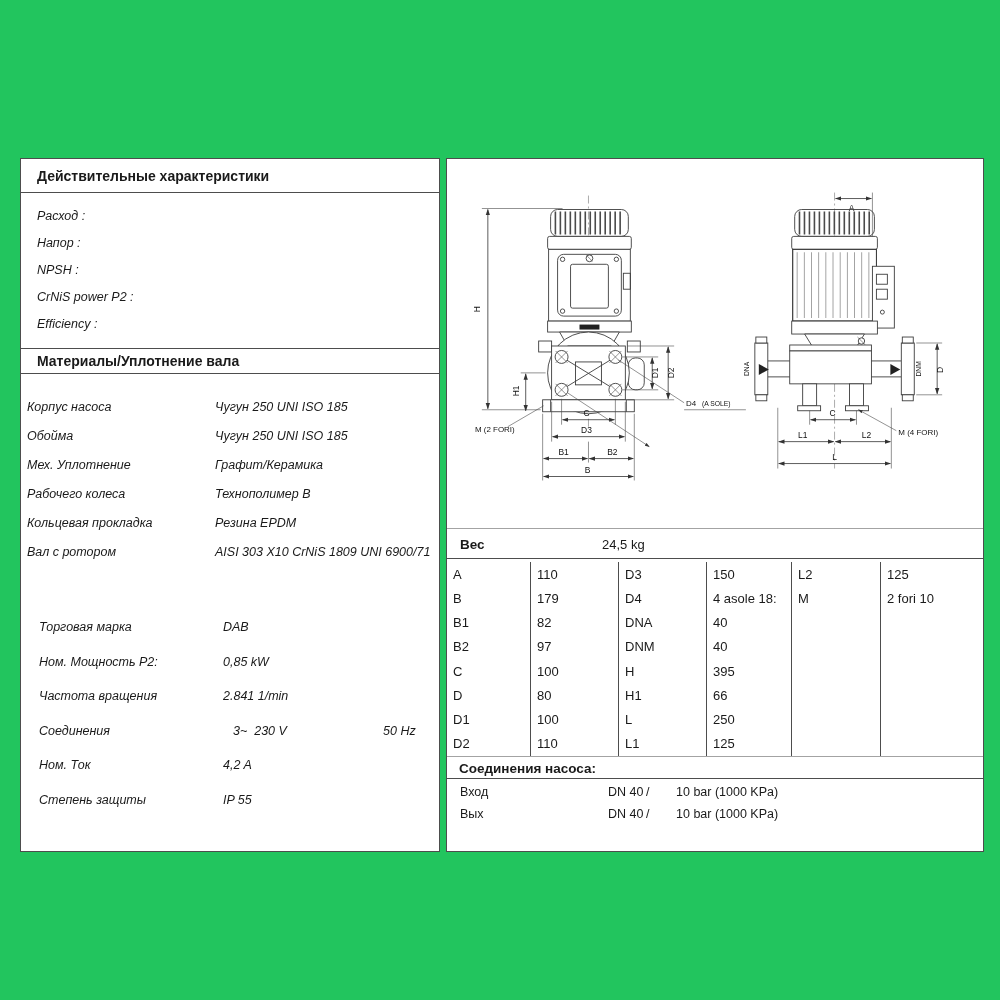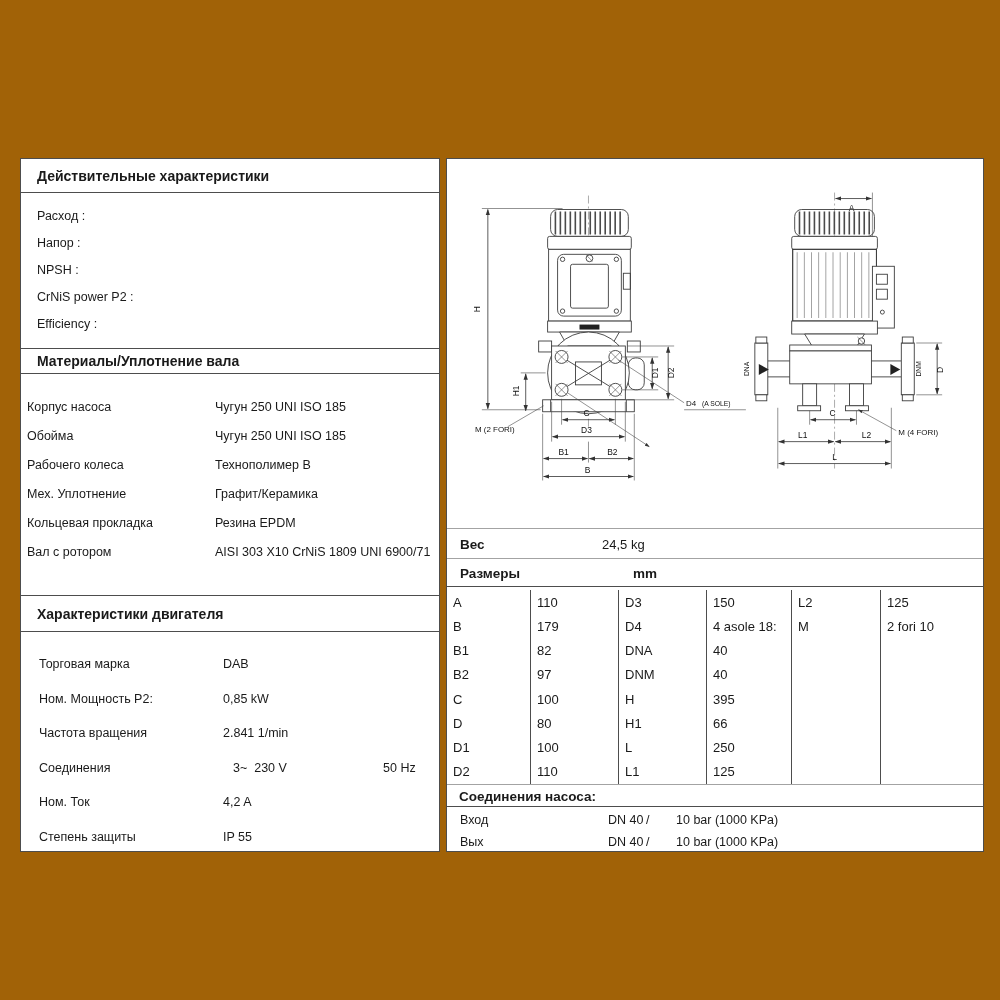--- a/index.html
+++ b/index.html
@@ -1,26 +1,26 @@
 <!DOCTYPE html>
 <html><head>
 <meta charset="utf-8">
 <style>
   * { margin:0; padding:0; box-sizing:border-box; }
   html,body { width:1000px; height:1000px; background:#ffffff;
     font-family:"Liberation Sans", sans-serif; color:#1a1a1a; }
-  .page { position:relative; width:1000px; height:1000px; background:#a16207; overflow:hidden; }
+  .page { position:relative; width:1000px; height:1000px; background:#22c55e; overflow:hidden; }
 
   .panel { position:absolute; border:1px solid #4d4d4d; background:#fff; }
   #left-panel  { left:20px;  top:158px; width:420px; height:694px; }
   #right-panel { left:446px; top:158px; width:538px; height:694px; }
 
   .sec-h { border-bottom:1px solid #4d4d4d; font-weight:bold; font-size:14px; display:flex; align-items:center; padding-left:16px; }
   .sec-h.bt { border-top:1px solid #4d4d4d; }
-  .sec-body { position:relative; }
+  .sec-body { position:relative;font-style:italic; }
   .prow { position:relative; }
   .lbl,.val,.xval { position:absolute; font-size:12.5px; top:50%; transform:translateY(-50%); white-space:pre; }
 
   
   .rp-row { position:relative; border-top:1px solid #a3a3a3; }
   .rp-row .b { font-weight:bold; font-size:13.5px; }
   .rp-row span { position:absolute; top:50%; transform:translateY(-50%); font-size:13px; white-space:pre; }
 
   .dims-grid { display:grid; grid-template-columns:84px 88px 88px 85px 89px 104px;
     grid-template-rows:repeat(8, 1fr); height:198px; border-top:1px solid #4d4d4d; padding-top:3px; }
@@ -75,40 +75,37 @@
     <div class="sec-body" style="height:221px; padding-top:18px">
       <div class="prow" style="height:29px">
           <span class="lbl" style="left:6px">Корпус насоса</span>
           <span class="val" style="left:194px">Чугун 250 UNI ISO 185</span>
         </div>
       <div class="prow" style="height:29px">
           <span class="lbl" style="left:6px">Обойма</span>
           <span class="val" style="left:194px">Чугун 250 UNI ISO 185</span>
         </div>
       <div class="prow" style="height:29px">
+          <span class="lbl" style="left:6px">Мех. Уплотнение</span>
+          <span class="val" style="left:194px">Графит/Керамика</span>
+        </div>
+      <div class="prow" style="height:29px">
           <span class="lbl" style="left:6px">Рабочего колеса</span>
           <span class="val" style="left:194px">Технополимер B</span>
         </div>
       <div class="prow" style="height:29px">
-          <span class="lbl" style="left:6px">Мех. Уплотнение</span>
-          <span class="val" style="left:194px">Графит/Керамика</span>
-        </div>
-      <div class="prow" style="height:29px">
           <span class="lbl" style="left:6px">Кольцевая прокладка</span>
           <span class="val" style="left:194px">Резина EPDM</span>
         </div>
       <div class="prow" style="height:29px">
           <span class="lbl" style="left:6px">Вал с ротором</span>
           <span class="val" style="left:194px">AISI 303 X10 CrNiS 1809 UNI 6900/71</span>
         </div>
     </div>
 
-    <div class="sec-h bt" style="height:37px">
-      <span>Характеристики двигателя</span>
-    </div>
     <div class="sec-body" style="height:220px; padding-top:15px">
       <div class="prow" style="height:34.5px">
           <span class="lbl" style="left:18px">Торговая марка</span>
           <span class="val" style="left:202px">DAB</span>
         </div>
       <div class="prow" style="height:34.5px">
           <span class="lbl" style="left:18px">Ном. Мощность P2:</span>
           <span class="val" style="left:202px">0,85 kW</span>
         </div>
       <div class="prow" style="height:34.5px">
@@ -305,24 +302,20 @@
           <text class="ts" x="453" y="276">M (4 FORI)</text>
         </g>
       </svg>
     </div>
 
     <div class="rp-row" style="height:30px">
       <span class="b" style="left:13px">Вес</span>
       <span style="left:155px">24,5 kg</span>
     </div>
 
-    <div class="rp-row" style="height:28px">
-      <span class="b" style="left:13px">Размеры</span>
-      <span class="b" style="left:186px">mm</span>
-    </div>
 
     <div class="dims-grid">
       <div class="cell vline">A</div>
       <div class="cell vline">110</div>
       <div class="cell vline">D3</div>
       <div class="cell vline">150</div>
       <div class="cell vline">L2</div>
       <div class="cell">125</div>
 
       <div class="cell vline">B</div>

